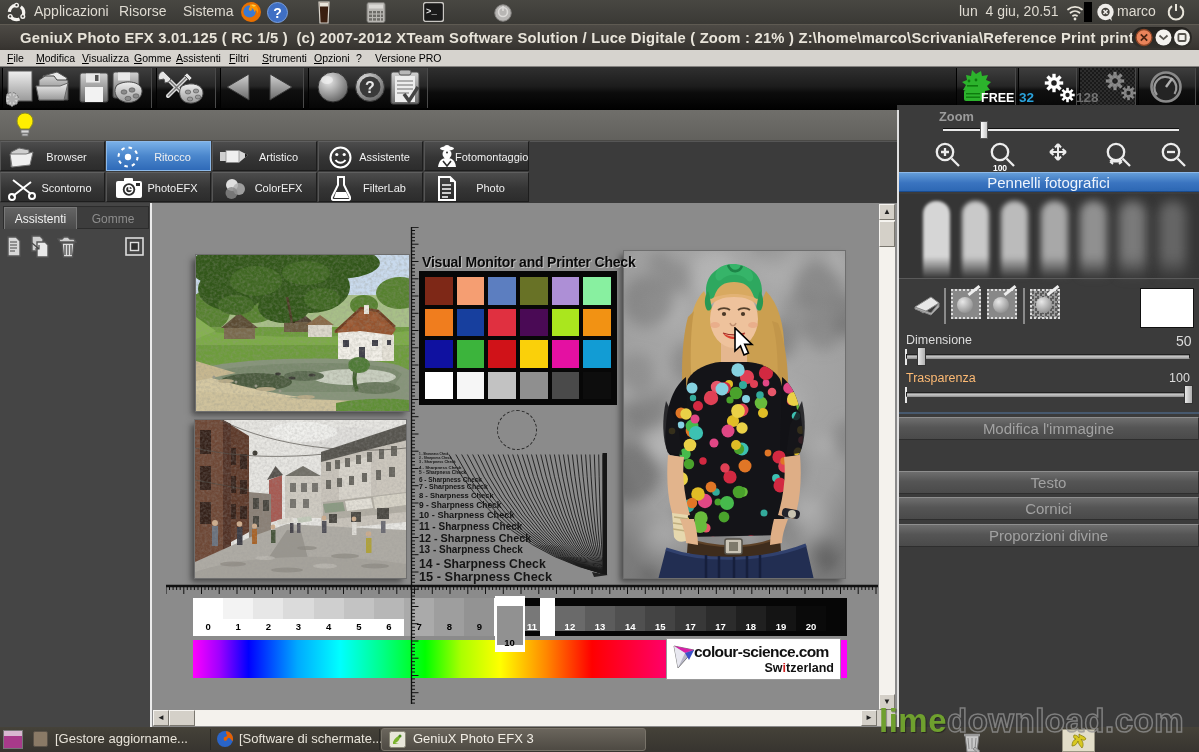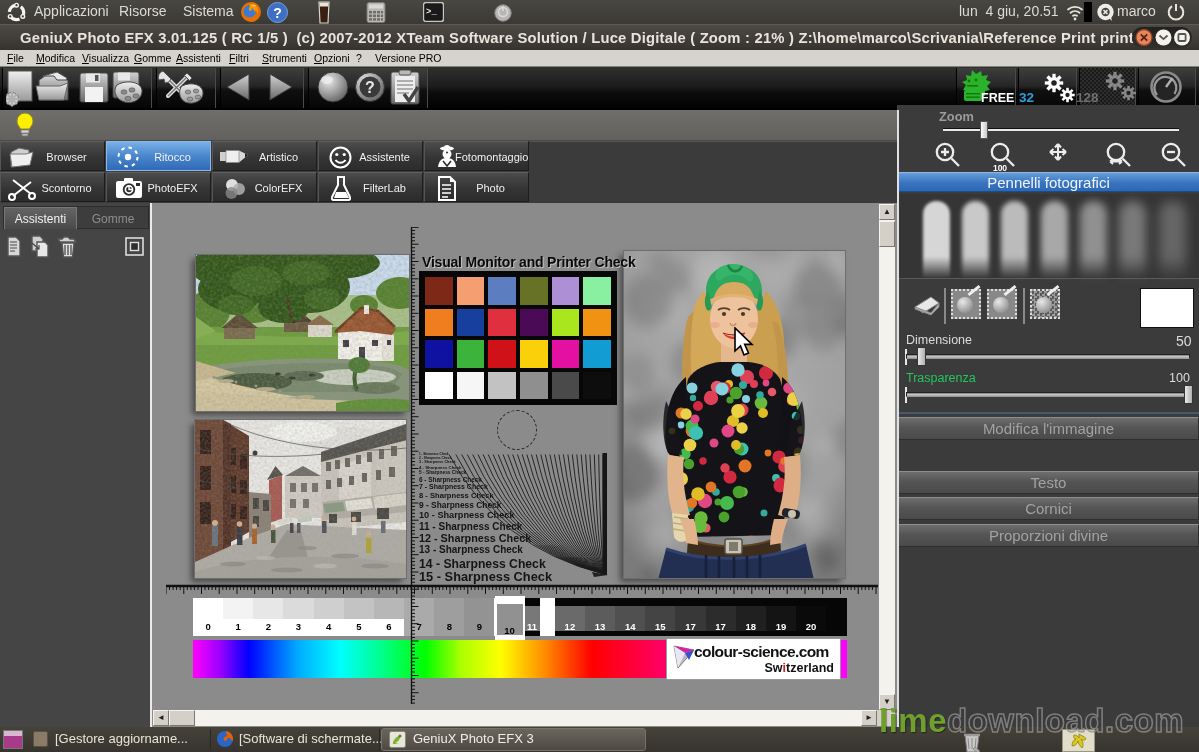--- a/index.html
+++ b/index.html
@@ -963,21 +963,21 @@
         </div>
 <div class="wc" style="left:211.0px;width:30.2px;background:rgb(170,170,170);">
           <span style="color:#000">7</span>
         </div>
 <div class="wc" style="left:241.2px;width:30.2px;background:rgb(158,158,158);">
           <span style="color:#000">8</span>
         </div>
 <div class="wc" style="left:271.3px;width:30.2px;background:rgb(147,147,147);">
           <span style="color:#000">9</span>
         </div>
-<div class="wc" style="left:301.5px;width:30.2px;background:linear-gradient(to bottom,#fff 0,#fff 18%,rgb(145,145,145) 18%,rgb(145,145,145) 88%,#fff 88%);top:-2px;height:44px;border-left:2px solid #fff;border-right:2px solid #fff;z-index:3;">
+<div class="wc" style="left:301.5px;width:30.2px;background:linear-gradient(to bottom,#fff 0,#fff 18%,rgb(145,145,145) 18%,rgb(145,145,145) 88%,#fff 88%);top:-2px;height:56px;border-left:2px solid #fff;border-right:2px solid #fff;z-index:3;">
           <span style="color:#000">10</span>
         </div>
 <div class="wc" style="left:331.6px;width:15px;background:linear-gradient(to bottom,#060606 0,#060606 20%,rgb(120,120,120) 20%,rgb(120,120,120) 86%,#060606 86%);">
           <span style="color:#fff">11</span>
         </div>
 <div class="wc" style="left:361.8px;width:30.2px;background:linear-gradient(to bottom,#060606 0,#060606 20%,rgb(106,106,106) 20%,rgb(106,106,106) 86%,#060606 86%);">
           <span style="color:#fff">12</span>
         </div>
 <div class="wc" style="left:391.9px;width:30.2px;background:linear-gradient(to bottom,#060606 0,#060606 20%,rgb(92,92,92) 20%,rgb(92,92,92) 86%,#060606 86%);">
           <span style="color:#fff">13</span>
@@ -1079,21 +1079,21 @@
     <div class="abs stamp" style="left:90px;"></div>
     <div class="abs" style="left:126px;top:183px;width:2px;height:36px;background:#8a8a8a;"></div>
     <div class="abs stamp" style="left:133px;background:repeating-conic-gradient(#9a9a9a 0 25%,#5a5a5a 0 50%) 0 0/5px 5px;"></div>
     <div class="abs" style="left:243px;top:183px;width:54px;height:40px;background:#fff;border:1px solid #111;"></div>
 
     <div class="abs" style="left:9px;top:228px;font-size:12.5px;color:#dcdcdc;">Dimensione</div>
     <div class="abs" style="left:279px;top:228px;font-size:14px;color:#dcdcdc;">50</div>
     <div class="abs" style="left:8px;top:244px;width:1.5px;height:16px;background:#e8e8e8;"></div>
     <div class="abs" style="left:9px;top:249px;width:284px;height:5px;background:linear-gradient(#6a6a6a,#c8c8c8 40%,#a8a8a8);border:1px solid #222;border-bottom-color:#999;"></div>
     <div class="abs" style="left:20px;top:242px;width:9px;height:19px;background:linear-gradient(90deg,#e8e8e8,#b0b0b0);border:1px solid #333;"></div>
-    <div class="abs" style="left:9px;top:266px;font-size:12.5px;color:#22c55e;">Trasparenza</div>
+    <div class="abs" style="left:9px;top:266px;font-size:12.5px;color:#fdba74;">Trasparenza</div>
     <div class="abs" style="left:272px;top:266px;font-size:12.5px;color:#dcdcdc;">100</div>
     <div class="abs" style="left:8px;top:282px;width:1.5px;height:16px;background:#e8e8e8;"></div>
     <div class="abs" style="left:9px;top:287px;width:284px;height:5px;background:linear-gradient(#6a6a6a,#c8c8c8 40%,#a8a8a8);border:1px solid #222;border-bottom-color:#999;"></div>
     <div class="abs" style="left:287px;top:280px;width:9px;height:19px;background:linear-gradient(90deg,#e8e8e8,#b0b0b0);border:1px solid #333;"></div>
     <div class="abs" style="left:0;top:307px;width:302px;height:2px;background:#47596e;"></div>
 
     <div class="abs rbtn" style="top:312px;">Modifica l'immagine</div>
     <div class="abs rbtn" style="top:366px;">Testo</div>
     <div class="abs rbtn" style="top:392px;">Cornici</div>
     <div class="abs rbtn" style="top:419px;">Proporzioni divine</div>

